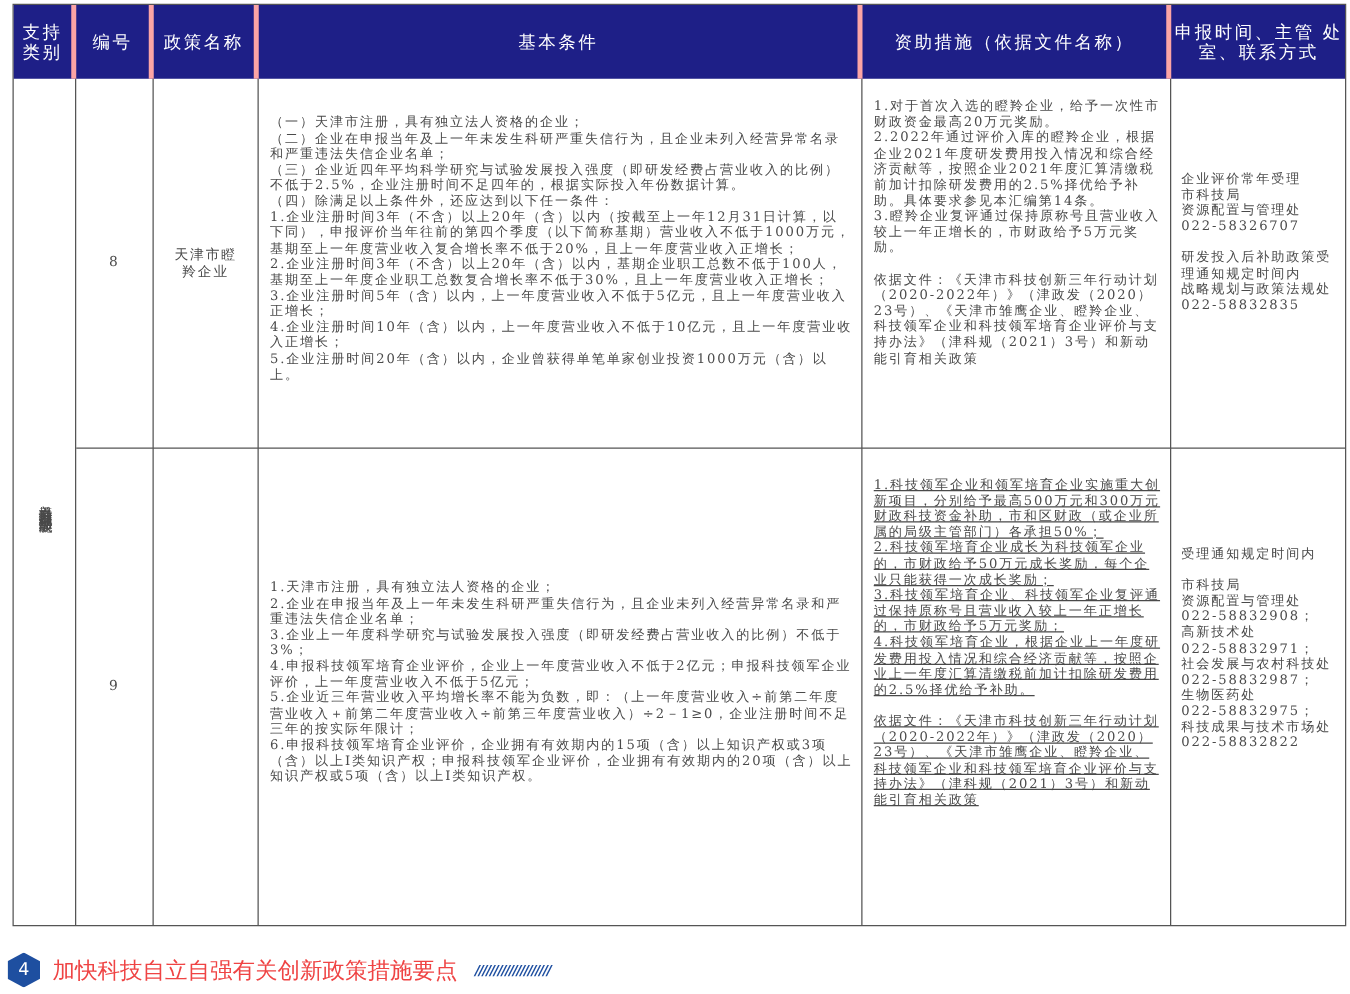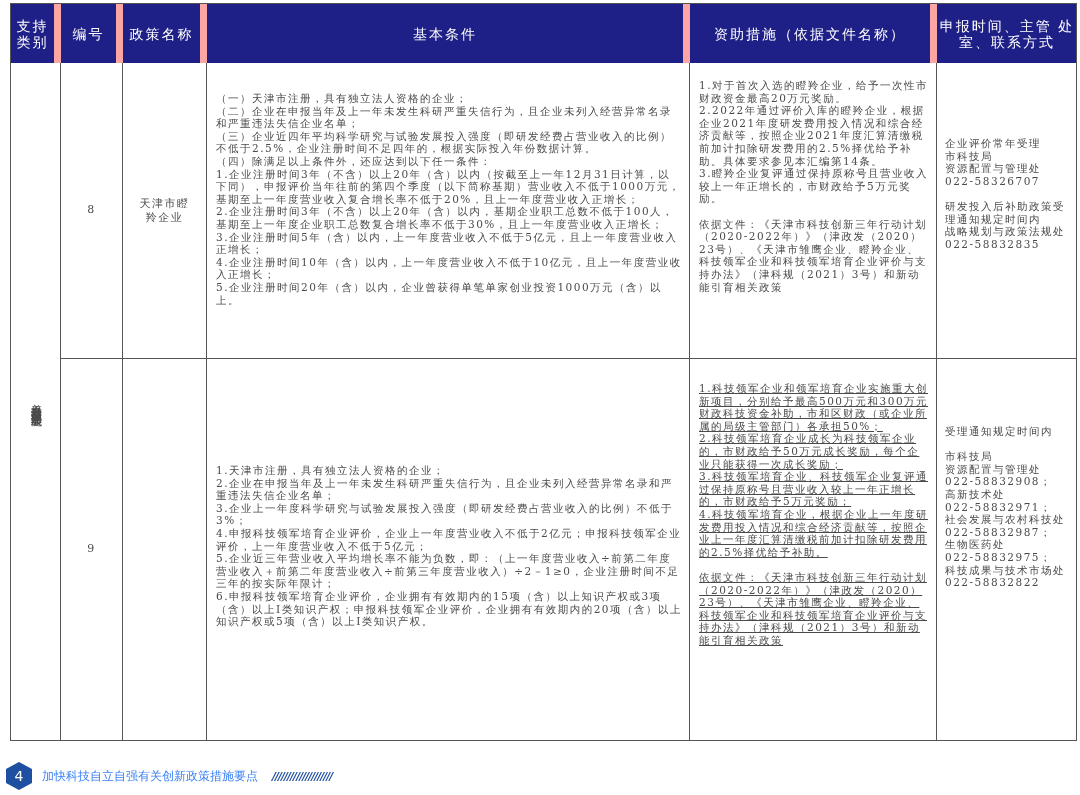--- a/index.html
+++ b/index.html
@@ -4,31 +4,31 @@
 <style>
   html, body { margin: 0; padding: 0; background: #ffffff; }
   body { width: 1080px; height: 795px; position: relative; overflow: hidden;
          font-family: "DejaVu Serif", "Liberation Serif", serif; color: #4a4a4a; }
   .tbl { position: absolute; left: 10px; top: 3px; width: 1067px; height: 738px;
          border: 1px solid #555; box-sizing: border-box; }
   .hdr { position: absolute; left: 0; top: 0; width: 100%; height: 59px; background: #1e1f87; }
   .hcell { position: absolute; top: 0; height: 59px; display: flex; align-items: center; justify-content: center;
            color: #ffffff; font-family: "DejaVu Sans", "Liberation Sans", sans-serif; font-size: 14px;
            letter-spacing: 2px; text-align: center; line-height: 16px; box-sizing: border-box;
-           border-right: 7px solid #fca5a5; }
+           border-right: 4px solid #fca5a5; }
   .vline { position: absolute; top: 59px; bottom: 0; width: 1px; background: #555; }
   .hline { position: absolute; height: 1px; background: #555; }
   .cell { position: absolute; box-sizing: border-box; font-size: 10.5px; line-height: 12.6px;
           color: #4a4a4a; letter-spacing: 1.5px; white-space: pre-wrap; }
   .center { display: flex; align-items: center; justify-content: center; text-align: center; }
   .vert { writing-mode: vertical-rl; text-orientation: upright; font-size: 11px; letter-spacing: 1px; line-height: 16px; }
   .footer { position: absolute; left: 6px; top: 762px; display: flex; align-items: center; }
   .hex { width: 26px; height: 28px; background: #1e4fa0; clip-path: polygon(50% 0, 100% 25%, 100% 75%, 50% 100%, 0 75%, 0 25%);
          color: #fff; font-family: "DejaVu Sans", sans-serif; font-size: 14px; display: flex; align-items: center; justify-content: center; }
-  .ftitle { margin-left: 10px; color: #3b82f6; font-family: "DejaVu Sans", "Liberation Sans", sans-serif; font-size: 12px; }
+  .ftitle { margin-left: 10px; color: #ef4444; font-family: "DejaVu Sans", "Liberation Sans", sans-serif; font-size: 18px; }
   .fdeco { margin-left: 14px; color: #1e4fa0; font-family: "DejaVu Sans", sans-serif; font-style: italic; font-weight: bold; font-size: 11px; letter-spacing: -1px; }
 </style>
 </head>
 <body>
 
 <div class="tbl">
   <div class="hdr">
     <div class="hcell" style="left:0;width:50px;">支持
 类别</div>
     <div class="hcell" style="left:112px;width:84px;">政策名称</div>
@@ -83,21 +83,21 @@
 3.企业上一年度科学研究与试验发展投入强度（即研发经费占营业收入的比例）不低于3%；
 4.申报科技领军培育企业评价，企业上一年度营业收入不低于2亿元；申报科技领军企业评价，上一年度营业收入不低于5亿元；
 5.企业近三年营业收入平均增长率不能为负数，即：（上一年度营业收入÷前第二年度营业收入＋前第二年度营业收入÷前第三年度营业收入）÷2－1≥0，企业注册时间不足三年的按实际年限计；
 6.申报科技领军培育企业评价，企业拥有有效期内的15项（含）以上知识产权或3项（含）以上I类知识产权；申报科技领军企业评价，企业拥有有效期内的20项（含）以上知识产权或5项（含）以上I类知识产权。</div>
   <div class="cell" style="left:688px;top:378px;width:232px;height:340px;text-decoration:underline;">1.科技领军企业和领军培育企业实施重大创新项目，分别给予最高500万元和300万元财政科技资金补助，市和区财政（或企业所属的局级主管部门）各承担50%；
 2.科技领军培育企业成长为科技领军企业的，市财政给予50万元成长奖励，每个企业只能获得一次成长奖励；
 3.科技领军培育企业、科技领军企业复评通过保持原称号且营业收入较上一年正增长的，市财政给予5万元奖励；
 4.科技领军培育企业，根据企业上一年度研发费用投入情况和综合经济贡献等，按照企业上一年度汇算清缴税前加计扣除研发费用的2.5%择优给予补助。
 
 依据文件：《天津市科技创新三年行动计划（2020-2022年）》（津政发（2020）23号）、《天津市雏鹰企业、瞪羚企业、科技领军企业和科技领军培育企业评价与支持办法》（津科规（2021）3号）和新动能引育相关政策</div>
-  <div class="cell" style="left:934px;top:421px;width:128px;height:220px;">受理通知规定时间内
+  <div class="cell" style="left:934px;top:433px;width:128px;height:220px;">受理通知规定时间内
 
 市科技局
 资源配置与管理处
 022-58832908；
 高新技术处
 022-58832971；
 社会发展与农村科技处
 022-58832987；
 生物医药处
 022-58832975；

